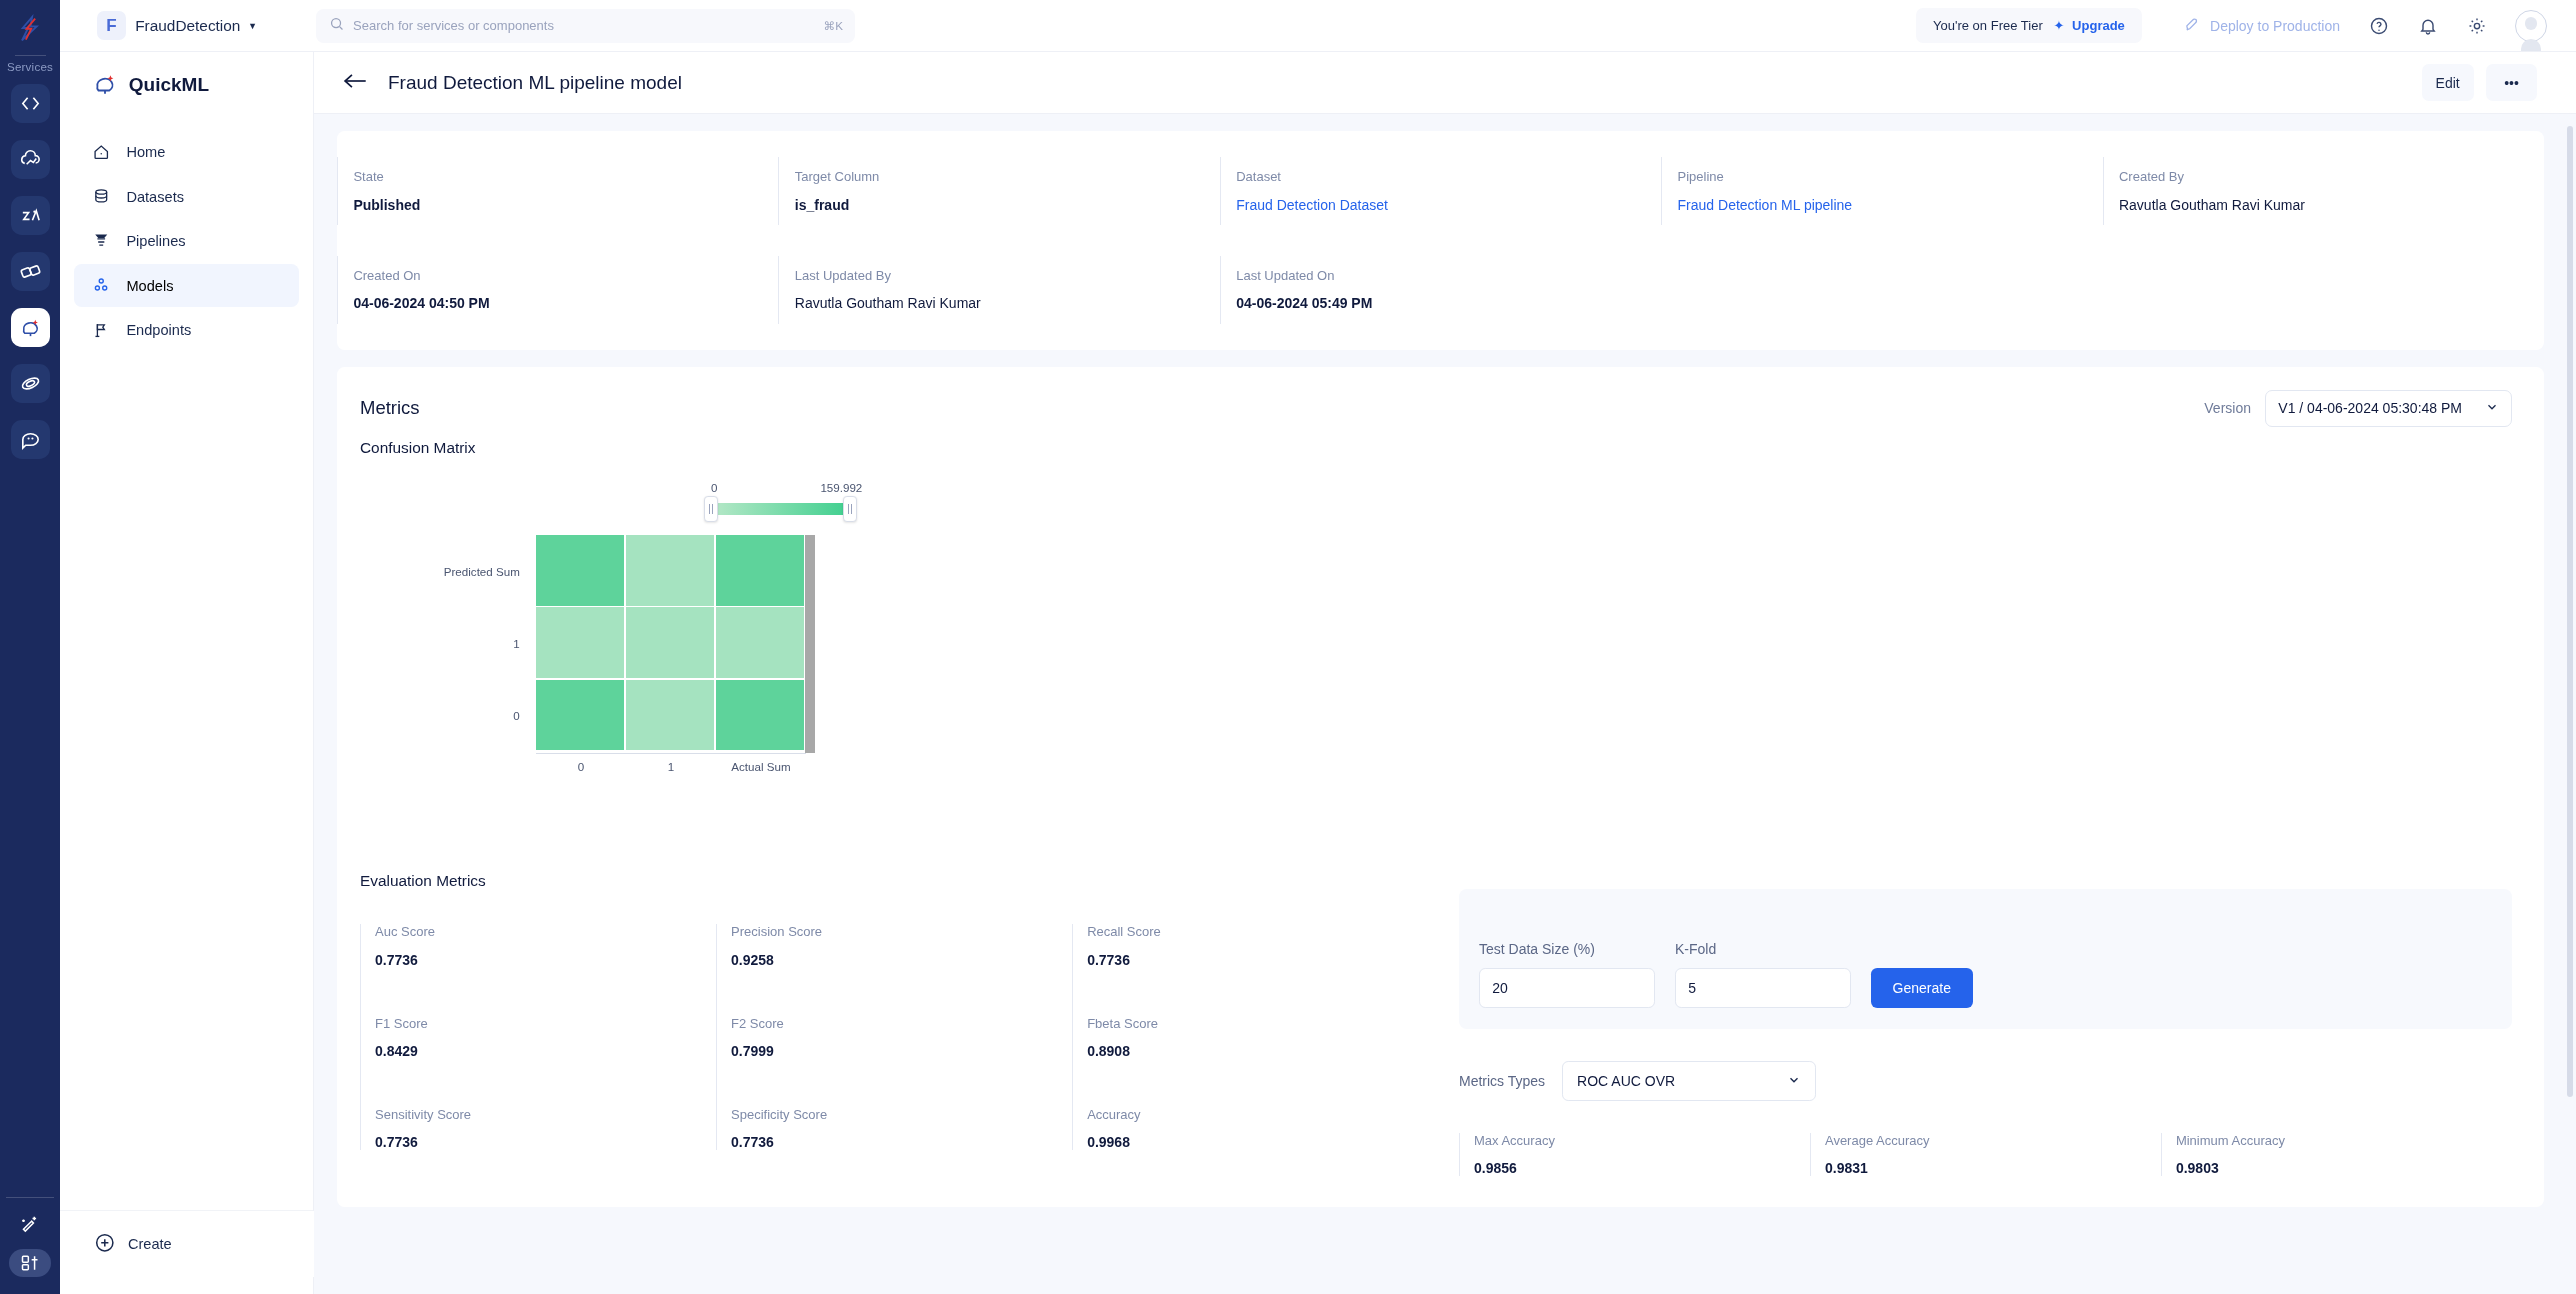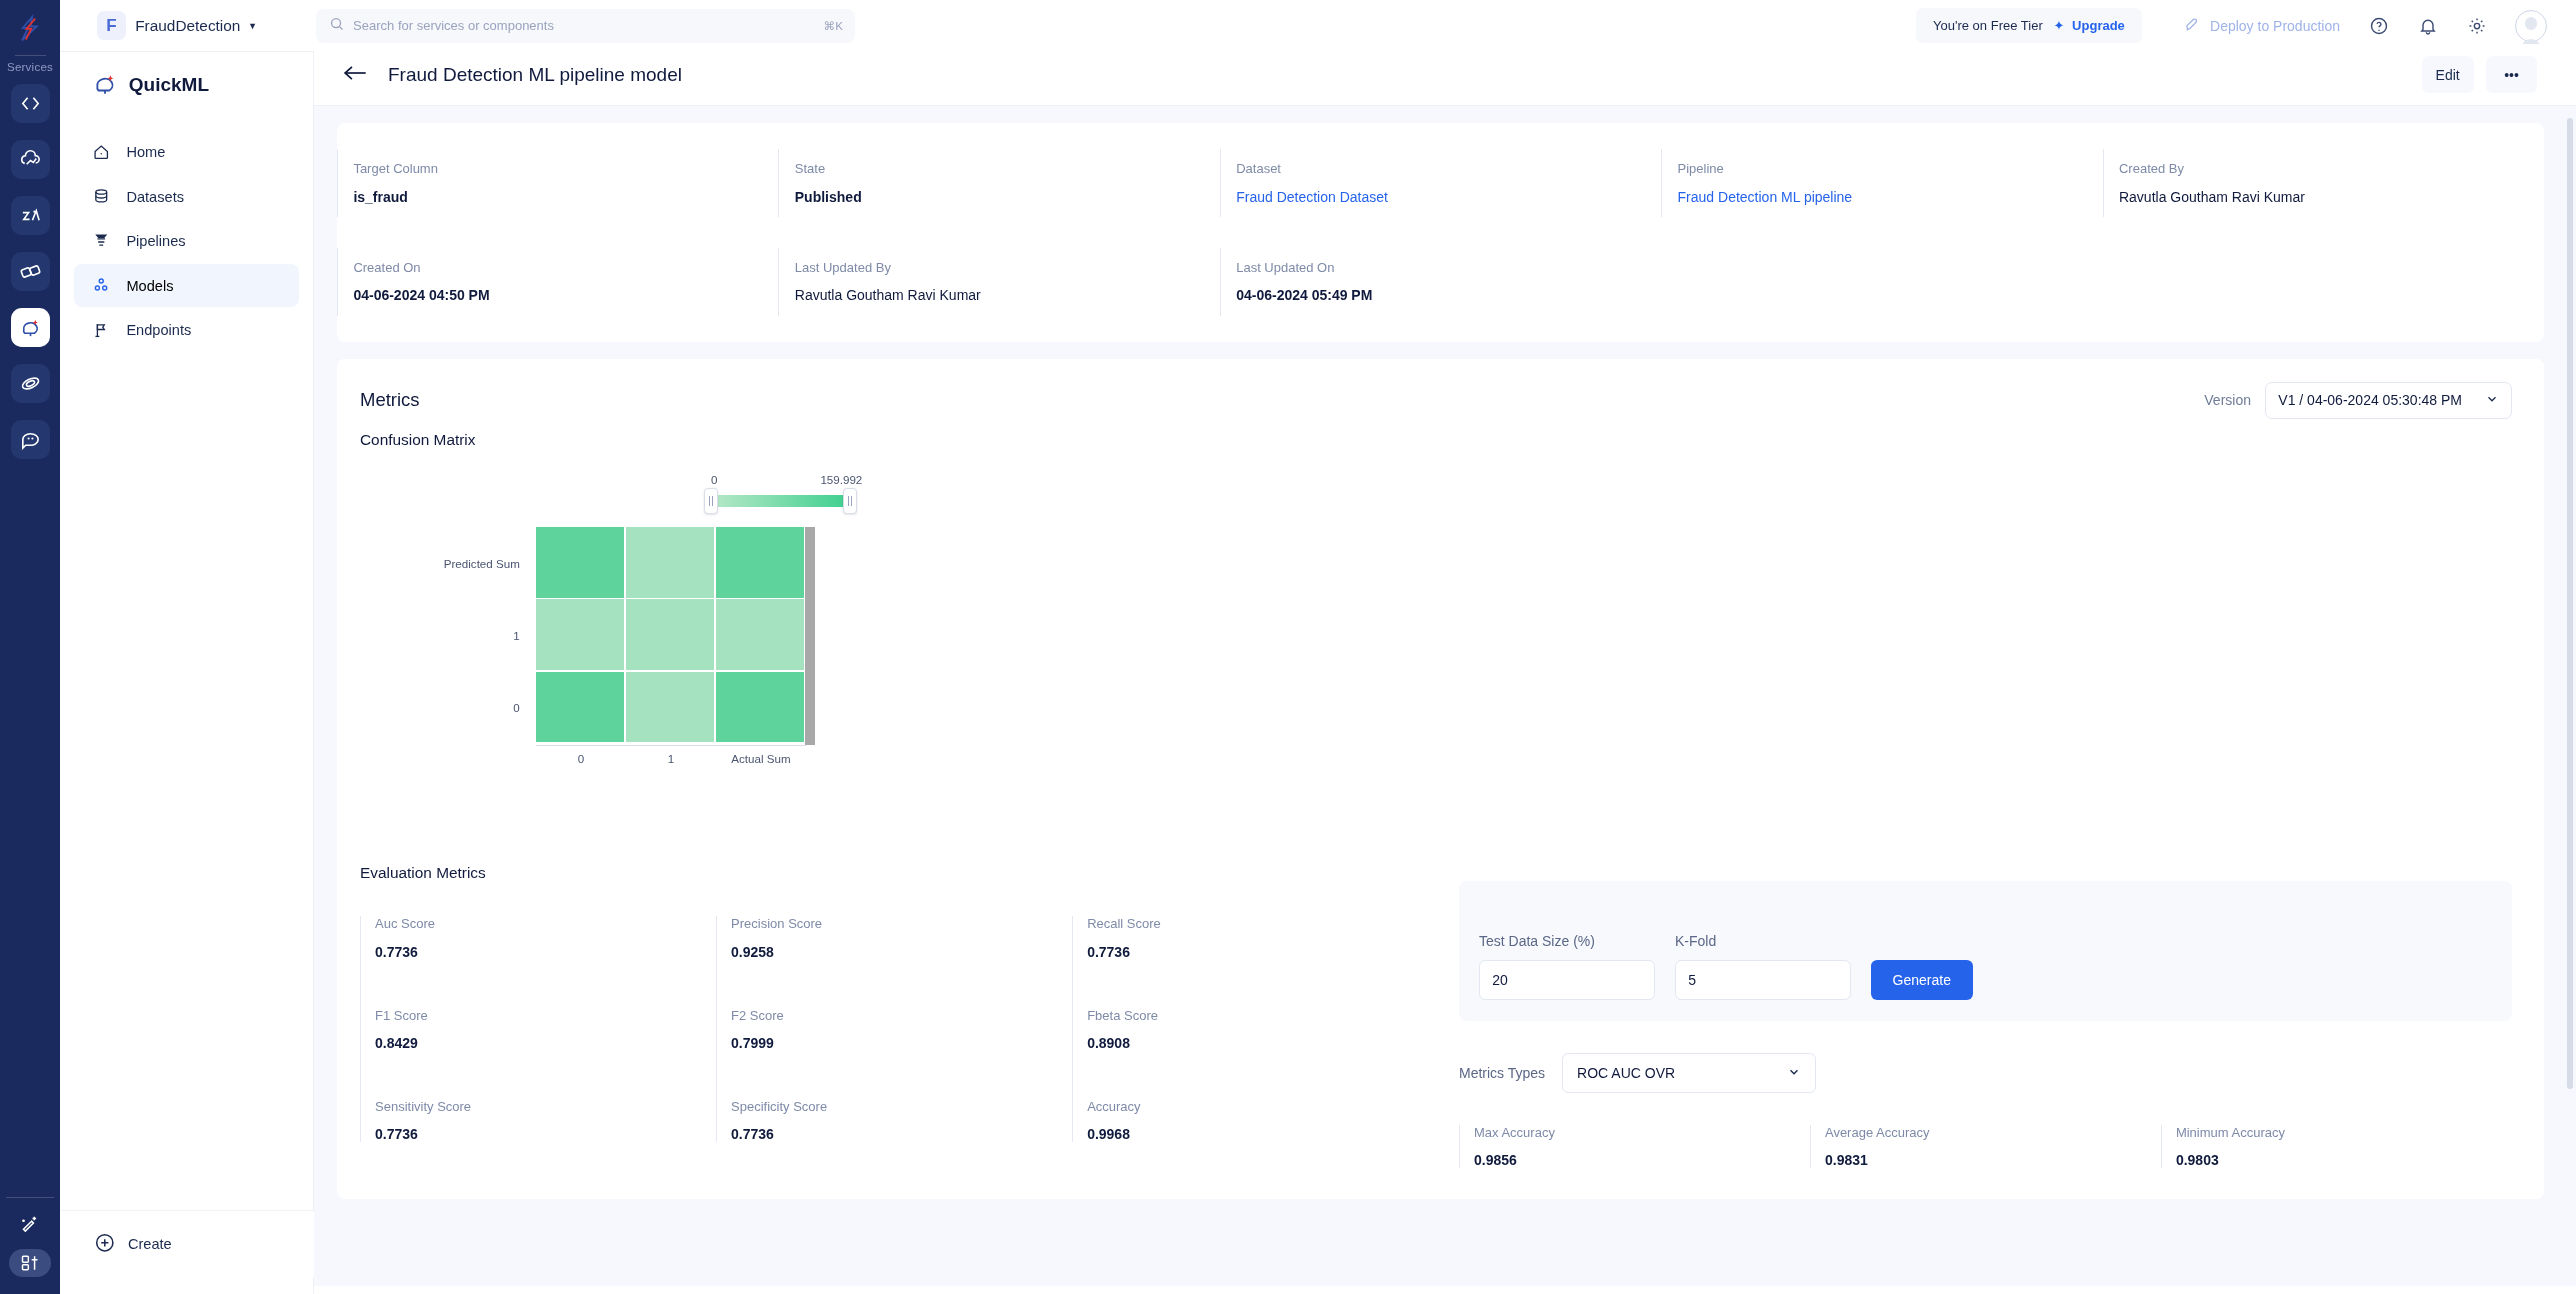--- a/index.html
+++ b/index.html
@@ -109,21 +109,21 @@
 
   .create-bar {
     position: absolute; left: 0; bottom: 17px; width: 254px; height: 66px;
     background: #ffffff; display: flex; align-items: center; padding-left: 34px;
     box-shadow: 0 -0.8px 0 #eef0f6;
   }
   .create-bar .clabel { font-size: 14.6px; color: #1b2a4e; margin-left: 12.3px; }
 
   
   .content {
-    position: absolute; left: 314px; top: 44px; width: 2262px; height: 1242px;
+    position: absolute; left: 314px; top: 52px; width: 2262px; height: 1242px;
     background: #f6f8fd; overflow: hidden;
   }
   .page-head {
     height: 62px; background: #ffffff; display: flex; align-items: center;
     padding: 0 39px 0 28px; border-bottom: 0.8px solid #eef0f6;
   }
   .page-title { font-size: 19px; color: #101a3d; margin-left: 20px; }
   .page-head .actions { margin-left: auto; display: flex; align-items: center; }
   .btn-light {
     height: 37px; min-width: 51px; border-radius: 7px; background: #f6f8fd;
@@ -457,26 +457,26 @@
       <div class="actions">
         <div class="btn-light">Edit</div>
         <div class="btn-light">•••</div>
       </div>
     </div>
 
     <div class="panel meta">
       <div class="meta-grid">
         <div class="meta-row" style="width:100%">
           <div class="meta-cell" style="width:20%">
+            <div class="meta-label">State</div>
+            <div class="meta-value">Published</div>
+          </div>
+          <div class="meta-cell" style="width:20%">
             <div class="meta-label">Target Column</div>
             <div class="meta-value">is_fraud</div>
-          </div>
-          <div class="meta-cell" style="width:20%">
-            <div class="meta-label">State</div>
-            <div class="meta-value">Published</div>
           </div>
           <div class="meta-cell" style="width:20%">
             <div class="meta-label">Dataset</div>
             <div class="meta-value link">Fraud Detection Dataset</div>
           </div>
           <div class="meta-cell" style="width:20%">
             <div class="meta-label">Pipeline</div>
             <div class="meta-value link">Fraud Detection ML pipeline</div>
           </div>
           <div class="meta-cell" style="width:20%">

